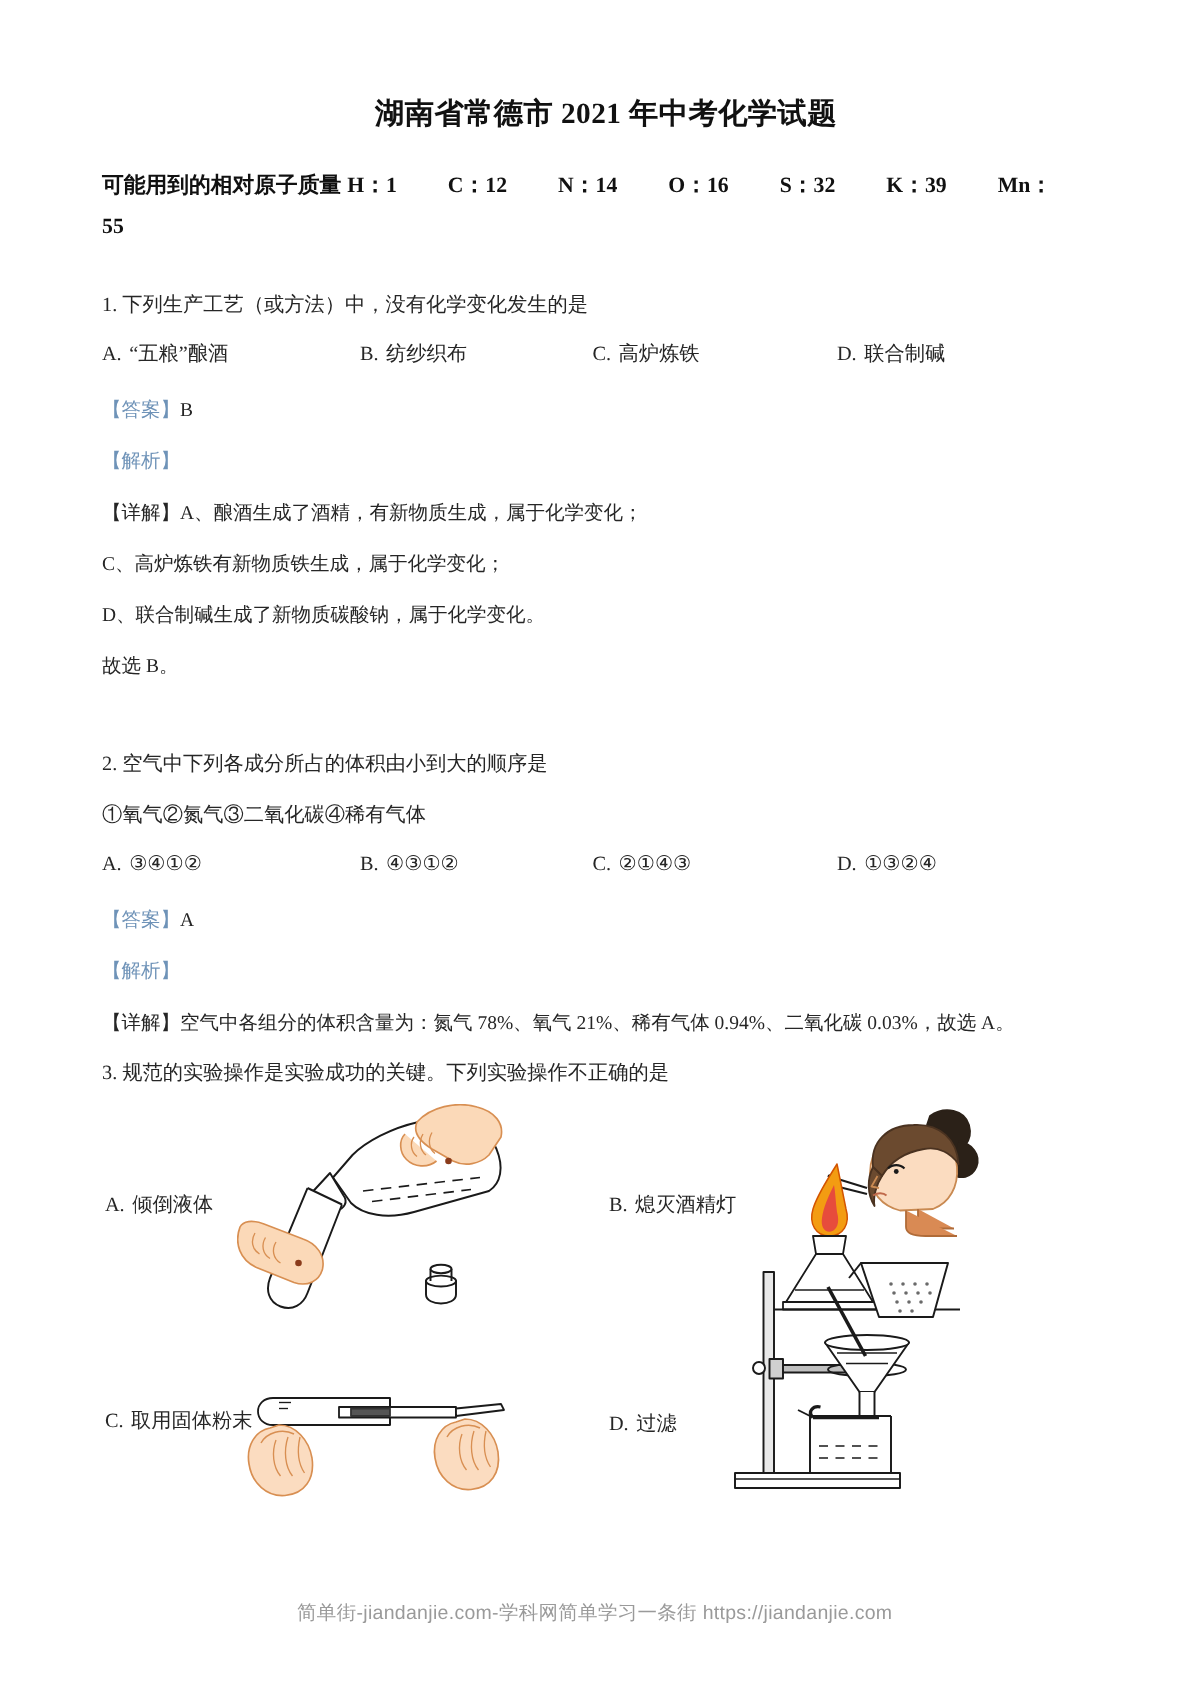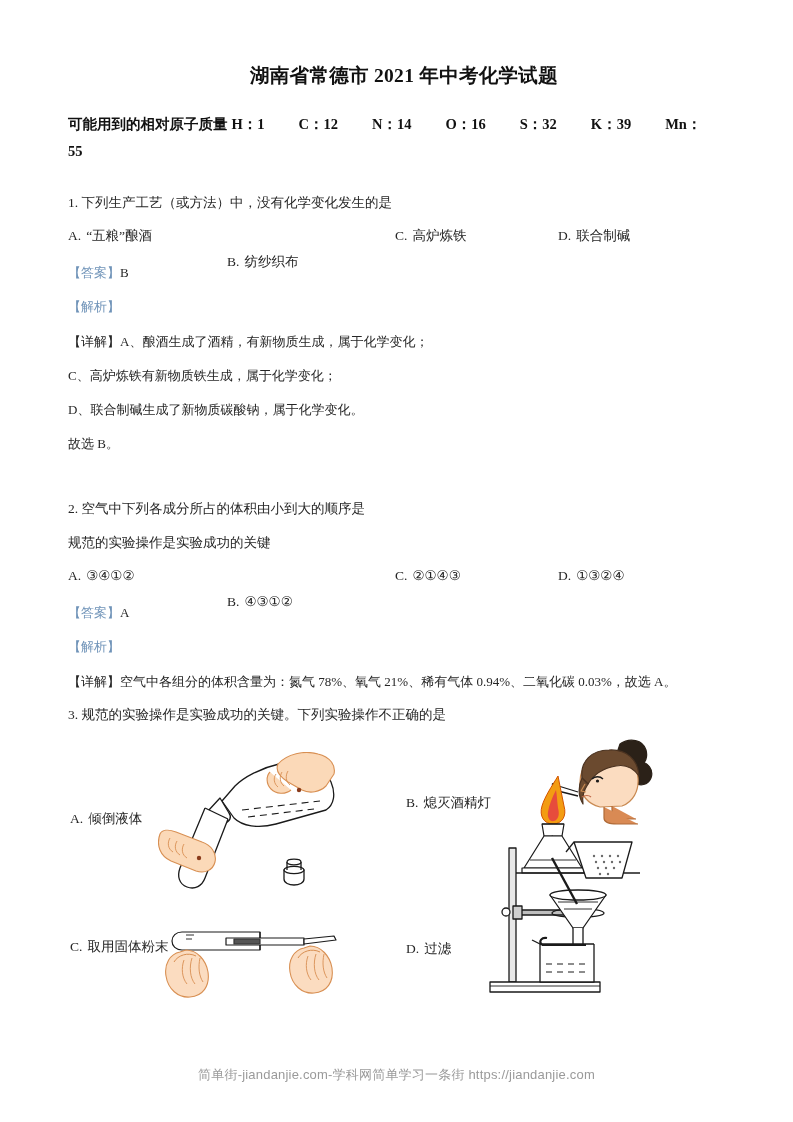--- a/index.html
+++ b/index.html
@@ -85,21 +85,21 @@
     margin-top: 13px;
     font-size: 13.5px;
     color: #262626;
   }
   .opt {
     position: absolute;
     top: 0;
     white-space: nowrap;
   }
   .opt.o1 { left: 0px; }
-  .opt.o2 { left: 159px; margin-top: 26px; }
+  .opt.o2 { left: 172px; }
   .opt.o3 { left: 327px; }
   .opt.o4 { left: 490px; }
   .opt-letter { margin-right: 5px; }
 
   
   .ans-line, .exp-line {
     font-size: 13px;
     line-height: 21px;
     margin-top: 13px;
     color: #262626;
@@ -191,21 +191,21 @@
     </div>
     <div class="detail-line tight">C、高炉炼铁有新物质铁生成，属于化学变化；</div>
     <div class="detail-line tight">D、联合制碱生成了新物质碳酸钠，属于化学变化。</div>
     <div class="detail-line tight">故选 B。</div>
 
     <div class="q-stem" style="margin-top:44px;">
       <span>2.</span>
       <span>空气中下列各成分所占的体积由小到大的顺序是</span>
     </div>
 
-    <div class="q-sub">规范的实验操作是实验成功的关键</div>
+    <div class="q-sub">①氧气②氮气③二氧化碳④稀有气体</div>
 
     <div class="opts">
       <span class="opt o1"><span class="opt-letter">A.</span><span>③④①②</span></span>
       <span class="opt o2"><span class="opt-letter">B.</span><span>④③①②</span></span>
       <span class="opt o3"><span class="opt-letter">C.</span><span>②①④③</span></span>
       <span class="opt o4"><span class="opt-letter">D.</span><span>①③②④</span></span>
     </div>
 
     <div class="ans-line">
       <span class="marker">【答案】</span><span>A</span>
@@ -219,21 +219,21 @@
       <span class="marker-dark">【详解】</span><span>空气中各组分的体积含量为：氮气 78%、氧气 21%、稀有气体 0.94%、二氧化碳 0.03%，故选 A。</span>
     </div>
 
     <div class="q-stem" style="margin-top:12px;">
       <span>3.</span>
       <span>规范的实验操作是实验成功的关键。下列实验操作不正确的是</span>
     </div>
 
     <div class="fig-grid">
 
-      <div class="fig-cell" style="left:0px; top:16px; width:336px; height:160px;">
+      <div class="fig-cell" style="left:0px; top:0px; width:336px; height:160px;">
         <span class="fig-label" style="left:2px; top:62px;"><span class="opt-letter">A.</span><span>倾倒液体</span></span>
         <svg class="fig-art" style="left:90px; top:4px;" width="210" height="150" viewBox="0 0 210 150">
           <g fill="none" stroke="#1a1a1a" stroke-width="1.3" stroke-linejoin="round">
 
             <path d="M64,49 L77,34 C86,25 103,16 121,12 L140,8 C153,6 162,9 166,16 L173,30 C178,42 176,53 168,58 L118,72 C100,77 84,74 76,66 Z" fill="#ffffff"></path>
 
             <path d="M62,46 L50,59 C47,63 48,68 53,70 L66,71 C72,70 74,65 71,61 Z" fill="#ffffff"></path>
 
             <g stroke-width="1.1" stroke-dasharray="7 5">
               <line x1="84" y1="58" x2="162" y2="49"></line>

